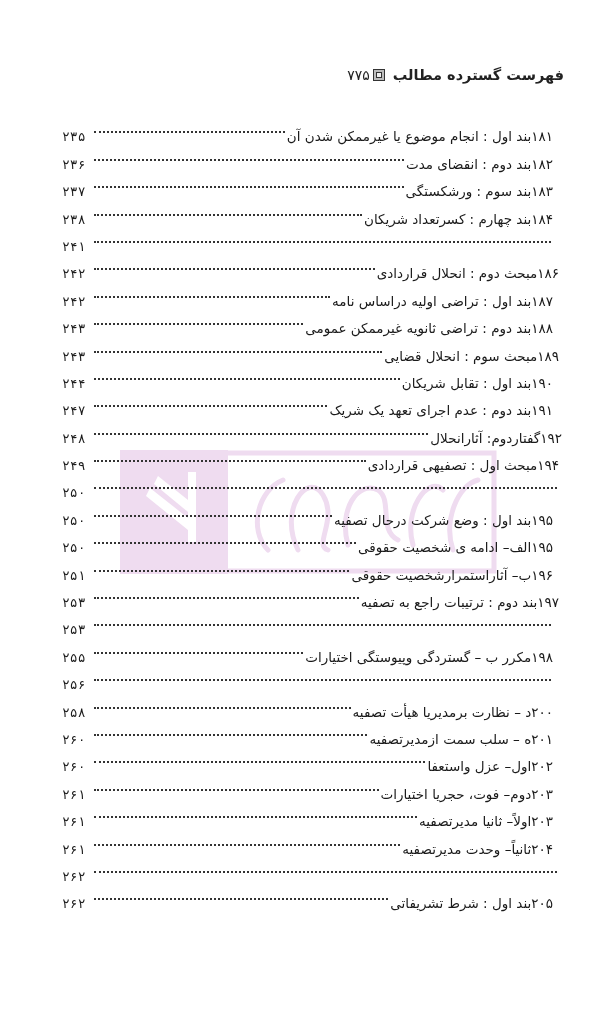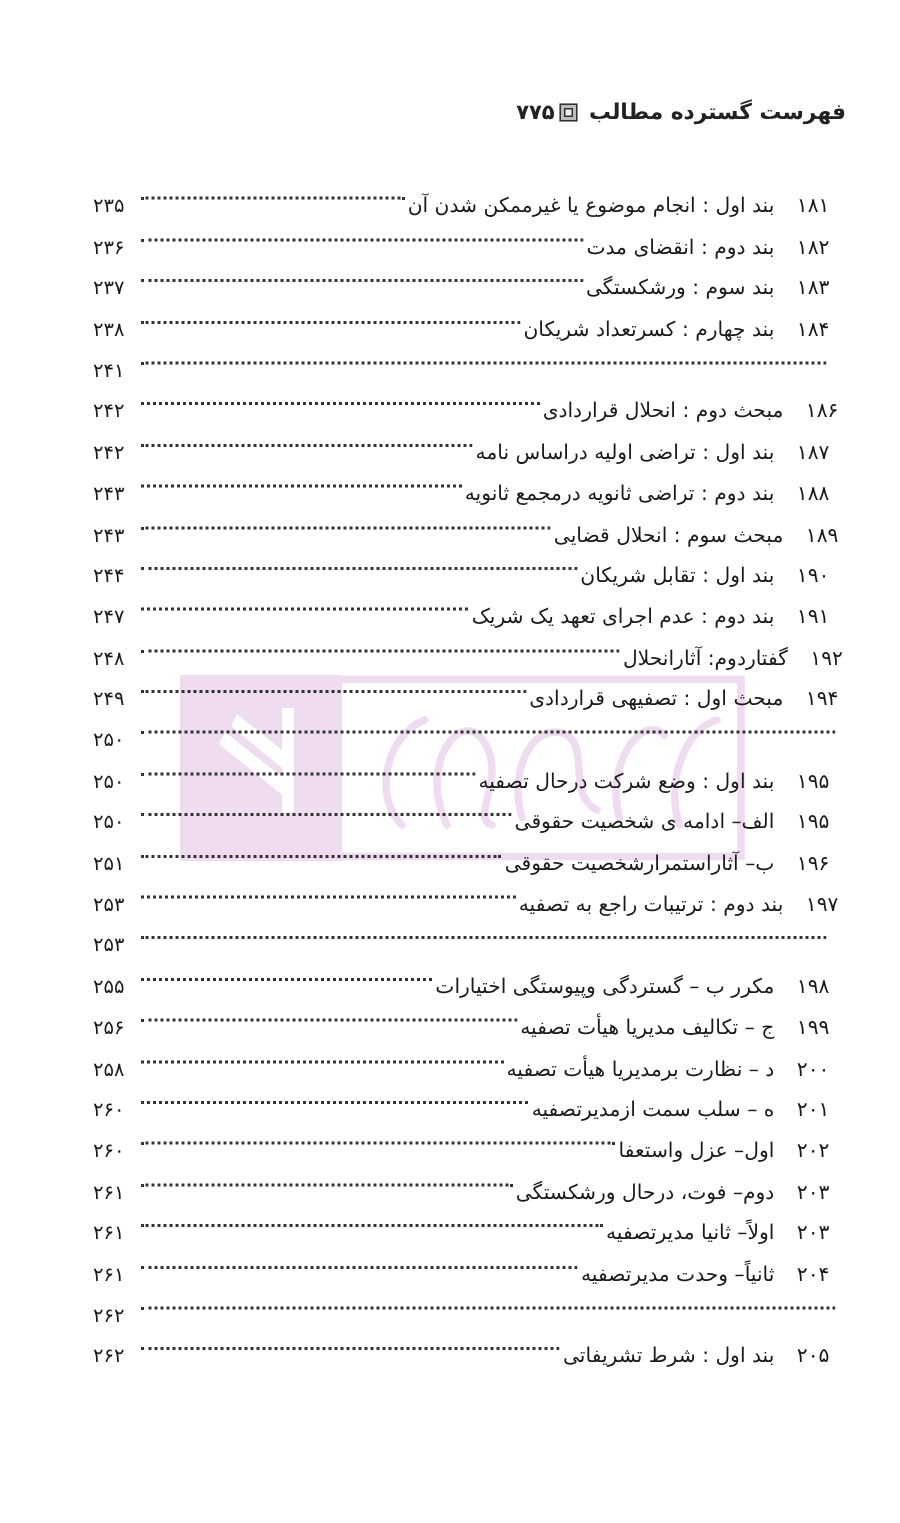--- a/index.html
+++ b/index.html
@@ -43,21 +43,21 @@
     .page-header .sep-icon::after {
       content: "";
       position: absolute;
       left: 2px; top: 2px;
       width: 4px; height: 4px;
       border: 1px solid #333;
       background: #eee;
     }
     .page-header .page-num {
       font-size: 14px;
-      font-weight: bold;
+      font-weight: normal;
     }
 
     .watermark {
       position: absolute;
       left: 120px;
       top: 450px;
       width: 378px;
       height: 124px;
       pointer-events: none;
       z-index: 0;
@@ -76,21 +76,21 @@
       align-items: baseline;
       height: 27.4px;
       font-size: 13.5px;
       line-height: 27.4px;
       white-space: nowrap;
     }
     .toc-row .label {
       flex: 0 0 auto;
     }
     .toc-row .num {
-      margin-left: 15px;
+      margin-left: 0;
       text-align: center;
     }
     .toc-row .dots {
       flex: 1 1 auto;
       overflow: hidden;
       margin: 0 2px;
       position: relative;
       height: 27.4px;
     }
     .toc-row .dots::before {
@@ -98,20 +98,21 @@
       position: absolute;
       left: 0; right: 0;
       bottom: 8px;
       border-bottom: 2px dotted #333;
     }
     .toc-row .page {
       flex: 0 0 auto;
       width: 30px;
       text-align: left;
       font-size: 13px;
+      font-family: Liberation Mono, monospace;
     }
     .lvl-n1 { padding-right: 0px; }
     .lvl-0  { padding-right: 3px; }
     .lvl-1  { padding-right: 9px; }
   </style>
 </head>
 <body>
 
 <div class="page-header">
   <span class="title">فهرست گسترده مطالب</span>
@@ -172,21 +173,21 @@
   </div>
     <div class="toc-row lvl-1">
     <span class="label">
       <span class="num">۱۸۷</span><span class="txt">بند اول : تراضی اولیه دراساس نامه</span>
     </span>
     <span class="dots"></span>
     <span class="page">۲۴۲</span>
   </div>
     <div class="toc-row lvl-1">
     <span class="label">
-      <span class="num">۱۸۸</span><span class="txt">بند دوم : تراضی ثانویه درمجمع ثانویه</span>
+      <span class="num">۱۸۸</span><span class="txt">بند دوم : تراضی ثانویه غیرممکن عمومی</span>
     </span>
     <span class="dots"></span>
     <span class="page">۲۴۳</span>
   </div>
     <div class="toc-row lvl-0">
     <span class="label">
       <span class="num">۱۸۹</span><span class="txt">مبحث سوم : انحلال قضایی</span>
     </span>
     <span class="dots"></span>
     <span class="page">۲۴۳</span>
@@ -256,23 +257,20 @@
     <span class="page">۲۵۳</span>
   </div>
     <div class="toc-row lvl-1">
     <span class="label">
       <span class="num">۱۹۸</span><span class="txt">مکرر ب – گستردگی وپیوستگی اختیارات</span>
     </span>
     <span class="dots"></span>
     <span class="page">۲۵۵</span>
   </div>
     <div class="toc-row lvl-1">
-    <span class="label">
-      <span class="num">۱۹۹</span><span class="txt">ج – تکالیف مدیریا هیأت تصفیه</span>
-    </span>
     <span class="dots"></span>
     <span class="page">۲۵۶</span>
   </div>
     <div class="toc-row lvl-1">
     <span class="label">
       <span class="num">۲۰۰</span><span class="txt">د – نظارت برمدیریا هیأت تصفیه</span>
     </span>
     <span class="dots"></span>
     <span class="page">۲۵۸</span>
   </div>
@@ -285,21 +283,21 @@
   </div>
     <div class="toc-row lvl-1">
     <span class="label">
       <span class="num">۲۰۲</span><span class="txt">اول– عزل واستعفا</span>
     </span>
     <span class="dots"></span>
     <span class="page">۲۶۰</span>
   </div>
     <div class="toc-row lvl-1">
     <span class="label">
-      <span class="num">۲۰۳</span><span class="txt">دوم– فوت، درحال ورشکستگی</span>
+      <span class="num">۲۰۳</span><span class="txt">دوم– فوت، حجریا اختیارات</span>
     </span>
     <span class="dots"></span>
     <span class="page">۲۶۱</span>
   </div>
     <div class="toc-row lvl-1">
     <span class="label">
       <span class="num">۲۰۳</span><span class="txt">اولاً– ثانیا مدیرتصفیه</span>
     </span>
     <span class="dots"></span>
     <span class="page">۲۶۱</span>

